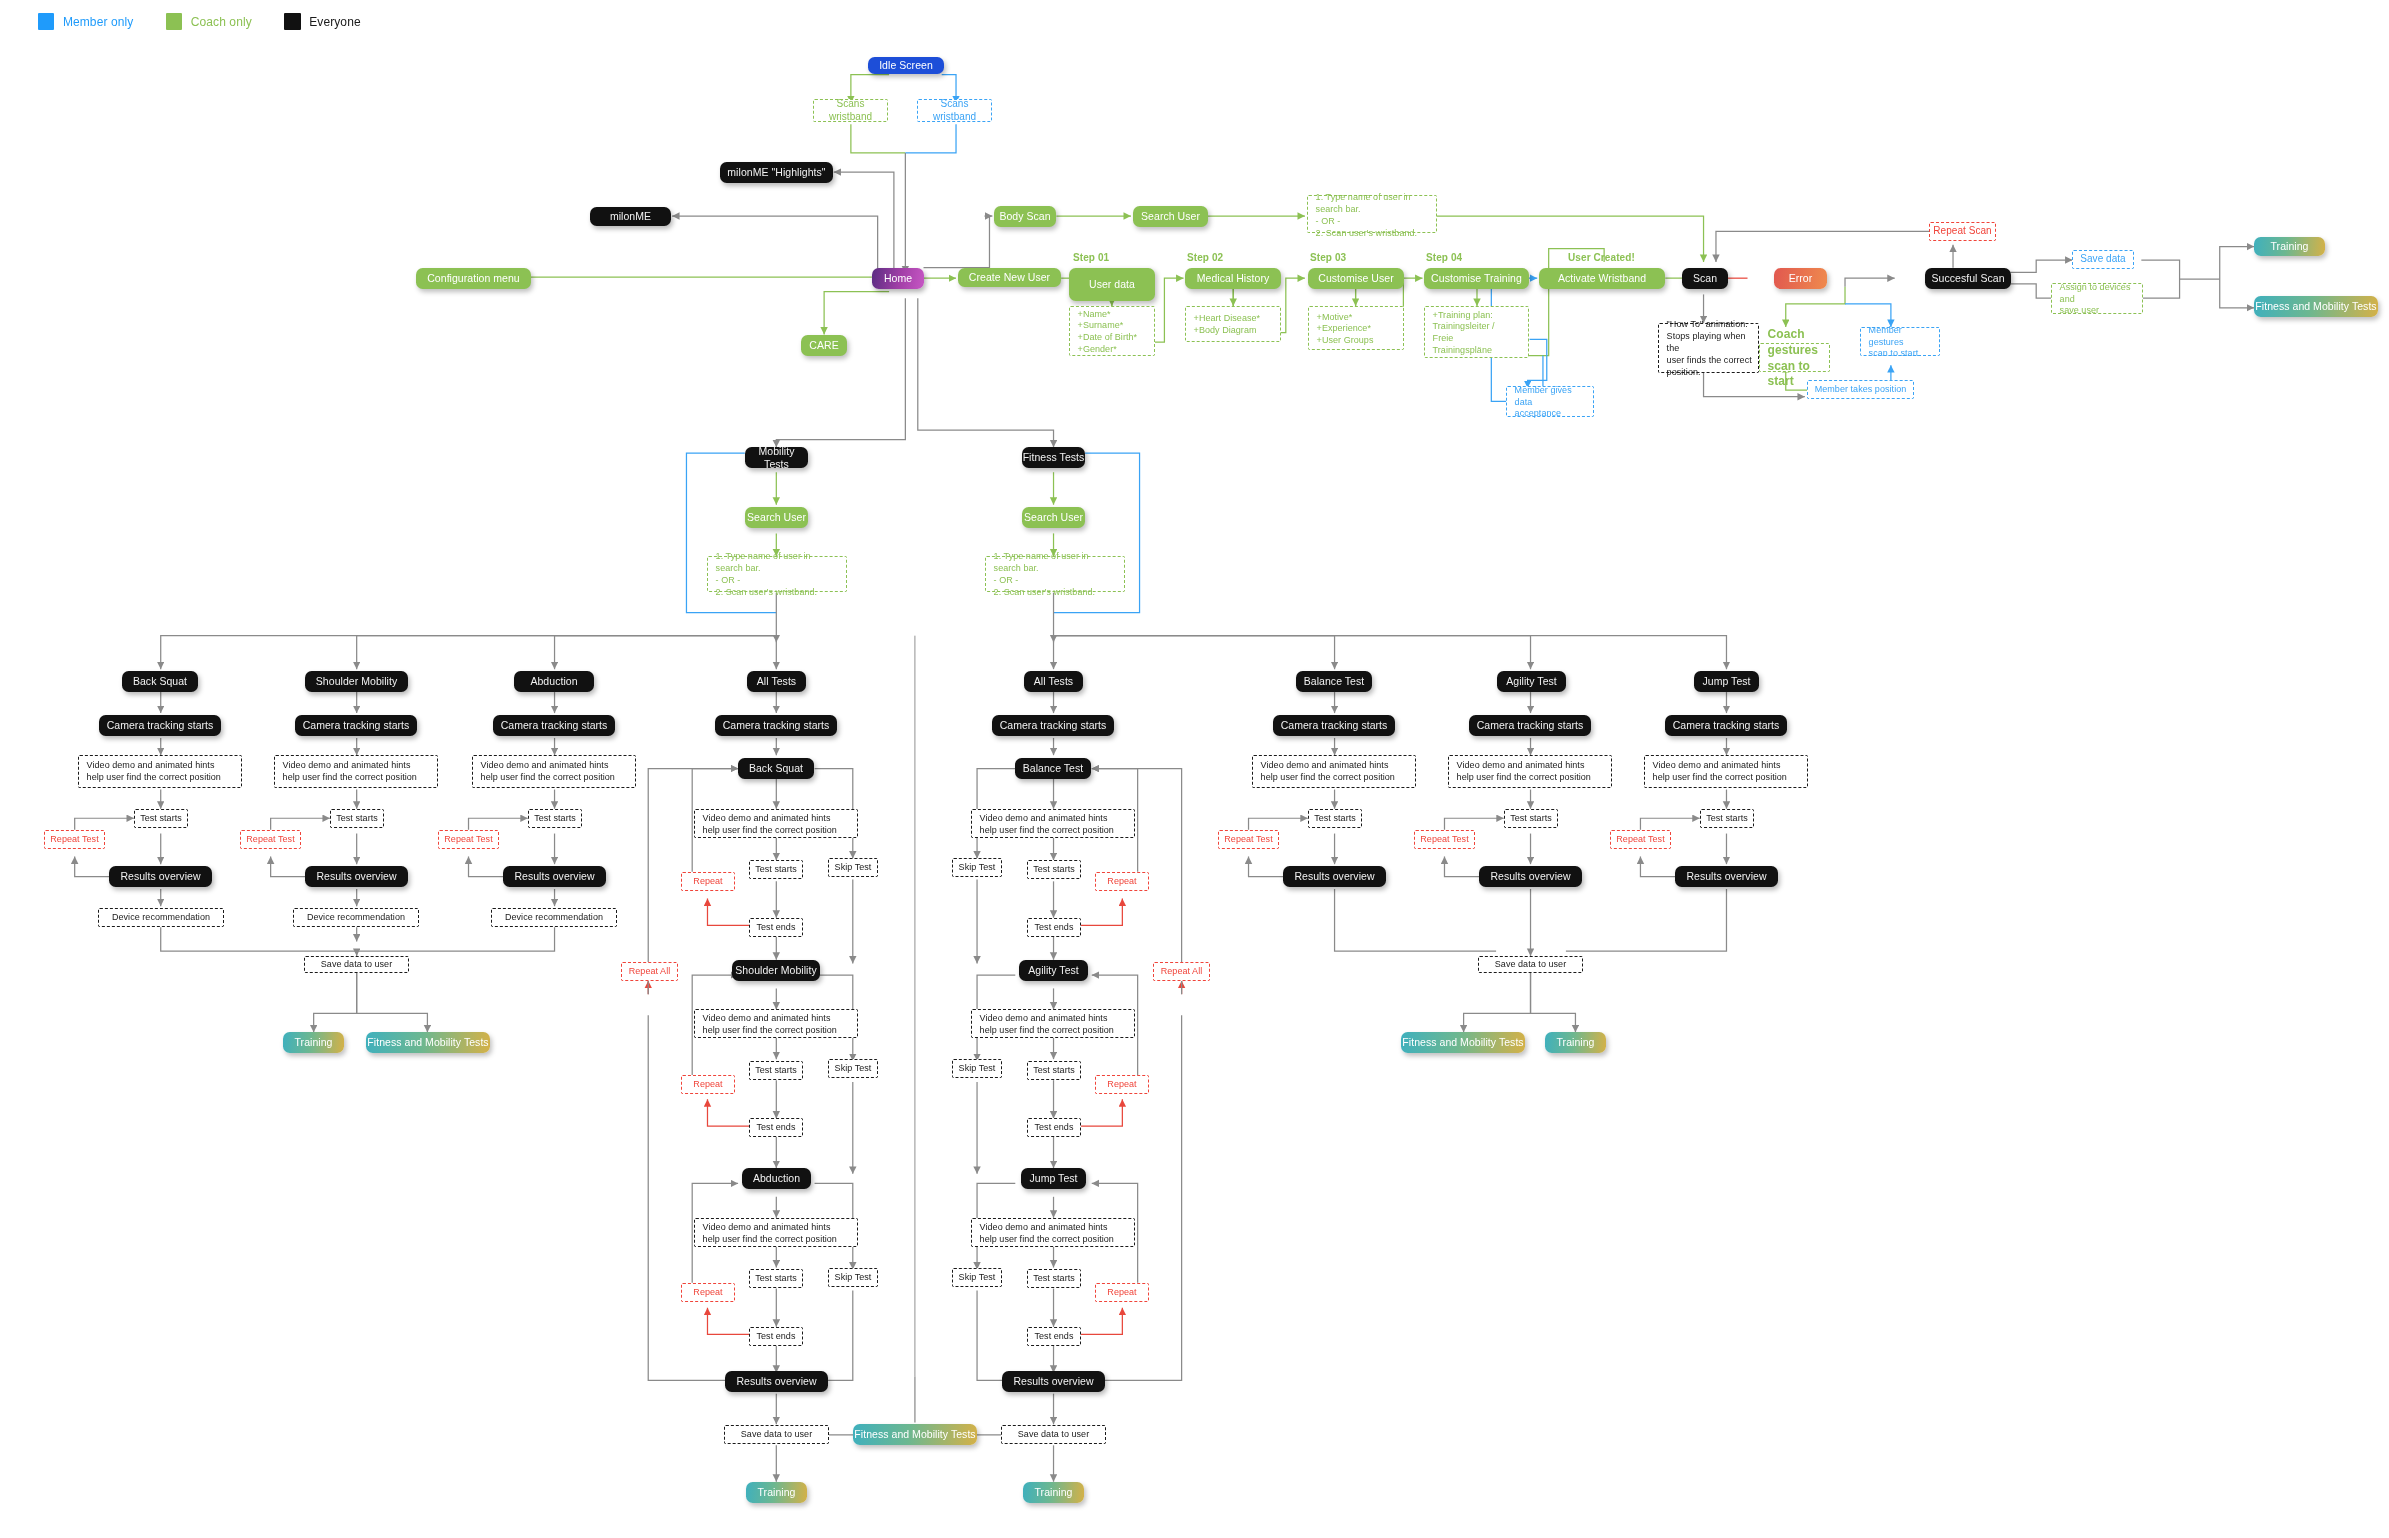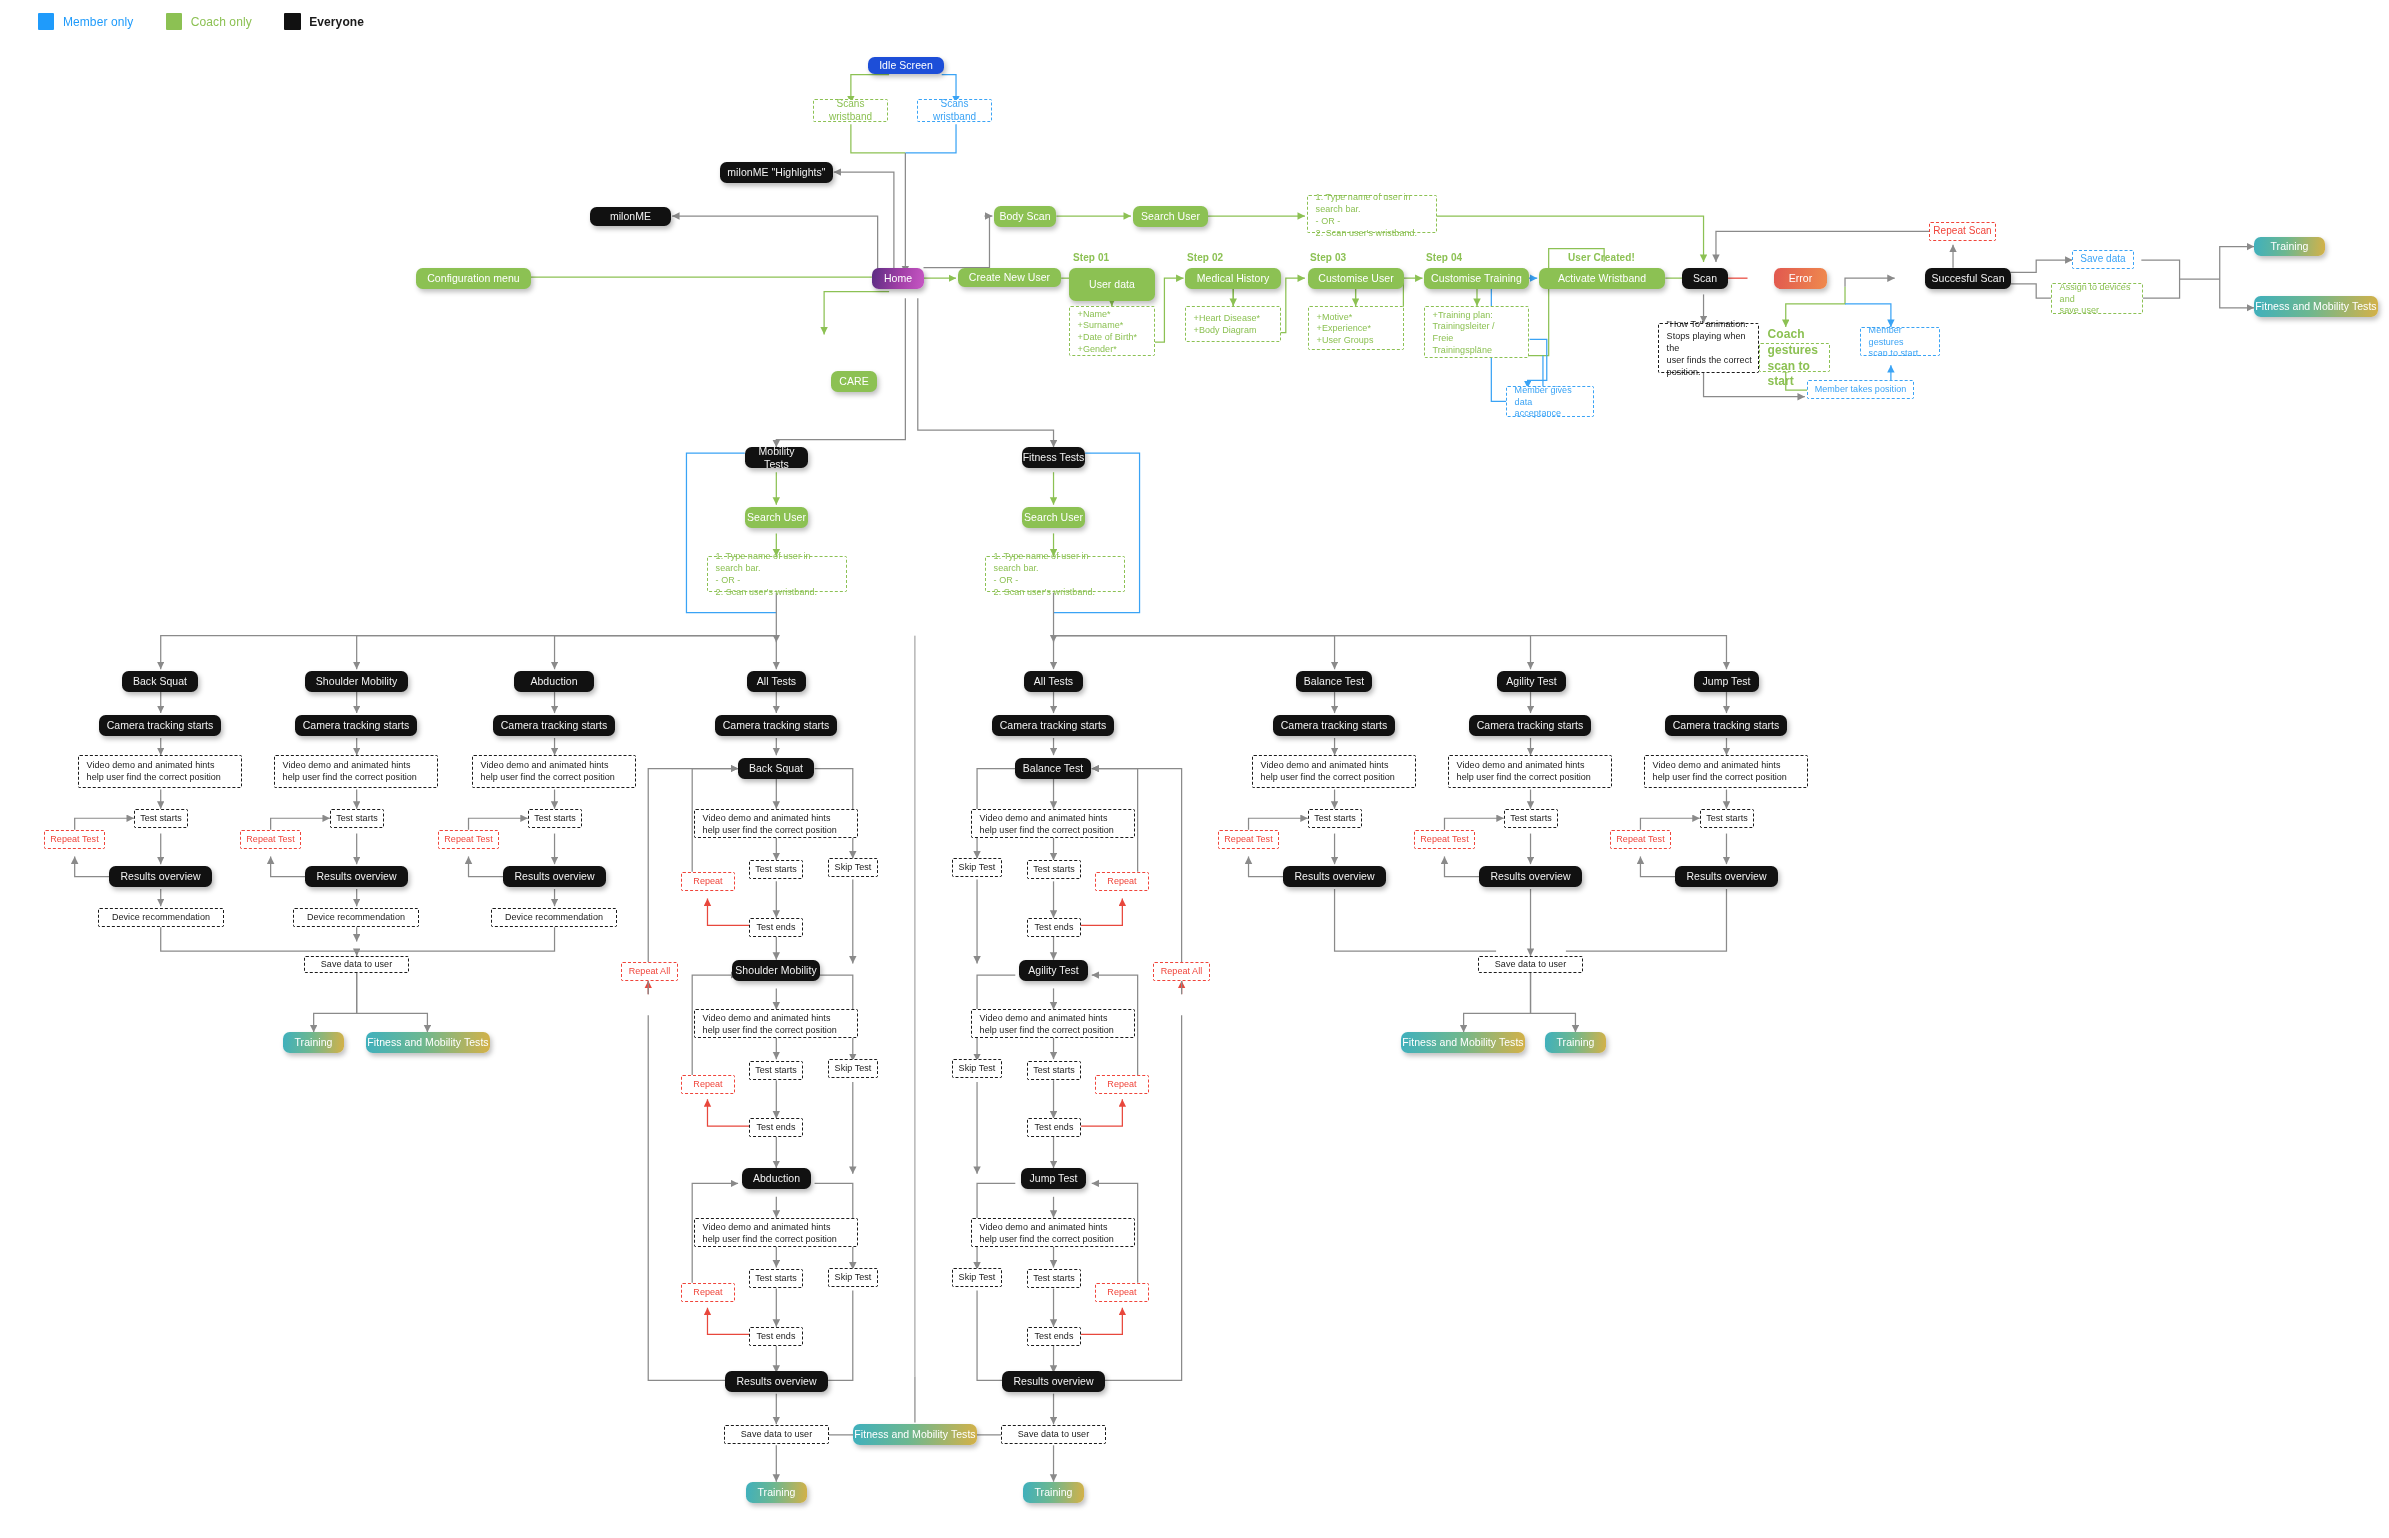--- a/index.html
+++ b/index.html
@@ -7,21 +7,21 @@
   #canvas{position:absolute;left:0;top:0;width:2390px;height:1539px;}
   svg#edges{position:absolute;left:0;top:0;width:2390px;height:1539px;pointer-events:none;}
 
   
   .legend{position:absolute;left:38px;top:13.4px;display:flex;align-items:center;gap:32.5px;}
   .legend .li{display:flex;align-items:center;gap:8.6px;}
   .legend .sw{width:16.3px;height:16.3px;border-radius:1px;display:block;}
   .legend .lb{font-size:12px;letter-spacing:0.1px;}
   .lb.member{color:#1f9bfb;}
   .lb.coach{color:#8cc153;}
-  .lb.every{color:#1a1a1a;font-weight:bold;}
+  .lb.every{color:#1a1a1a;}
 
   
   .node{position:absolute;box-sizing:border-box;display:flex;align-items:center;justify-content:center;
         text-align:center;line-height:1.22;letter-spacing:0.05px;}
 
   .n-black{background:#111111;color:#f2f2f2;border-radius:6.7px;font-size:10.5px;
            box-shadow:1.9px 2.9px 4.8px rgba(0,0,0,.28);}
   .n-green{background:#8cc153;color:#ffffff;border-radius:6.7px;font-size:10.5px;
            box-shadow:1.9px 2.9px 4.8px rgba(0,0,0,.25);}
   .n-grey{background:#1d4ed8;color:#ffffff;border-radius:6.7px;font-size:10.5px;
@@ -307,21 +307,21 @@
   </svg>
 
   <div class="node n-grey" style="left:868px;top:57px;width:76px;height:17px;">Idle Screen</div>
   <div class="node n-dash-green" style="left:813px;top:99px;width:75px;height:23px;">Scans wristband</div>
   <div class="node n-dash-blue" style="left:917px;top:99px;width:75px;height:23px;">Scans wristband</div>
 
   <div class="node n-black" style="left:720px;top:162px;width:113px;height:21px;">milonME "Highlights"</div>
   <div class="node n-black" style="left:590px;top:207px;width:81px;height:19px;">milonME</div>
   <div class="node n-green" style="left:416px;top:268px;width:115px;height:21px;">Configuration menu</div>
   <div class="node n-home" style="left:872px;top:268px;width:52px;height:21px;">Home</div>
-  <div class="node n-green" style="left:831px;top:335px;width:46px;height:21px;margin-top:36px;">CARE</div>
+  <div class="node n-green" style="left:801px;top:335px;width:46px;height:21px;">CARE</div>
 
   <div class="node n-green" style="left:994px;top:206px;width:62px;height:21px;">Body Scan</div>
   <div class="node n-green" style="left:1133px;top:206px;width:75px;height:21px;">Search User</div>
   <div class="node n-dash-green align-l pad-v" style="left:1307px;top:195px;width:130px;height:38px;white-space:pre-line;font-size:9px;line-height:1.35;">1. Type name of user in search bar.
 - OR -
 2. Scan user's wristband.</div>
   <div class="node n-green" style="left:958px;top:268px;width:103px;height:19px;">Create New User</div>
 
   <div class="step-label" style="left:1073px;top:252px;">Step 01</div>
   <div class="node n-green" style="left:1069px;top:268px;width:86px;height:33px;">User data</div>

